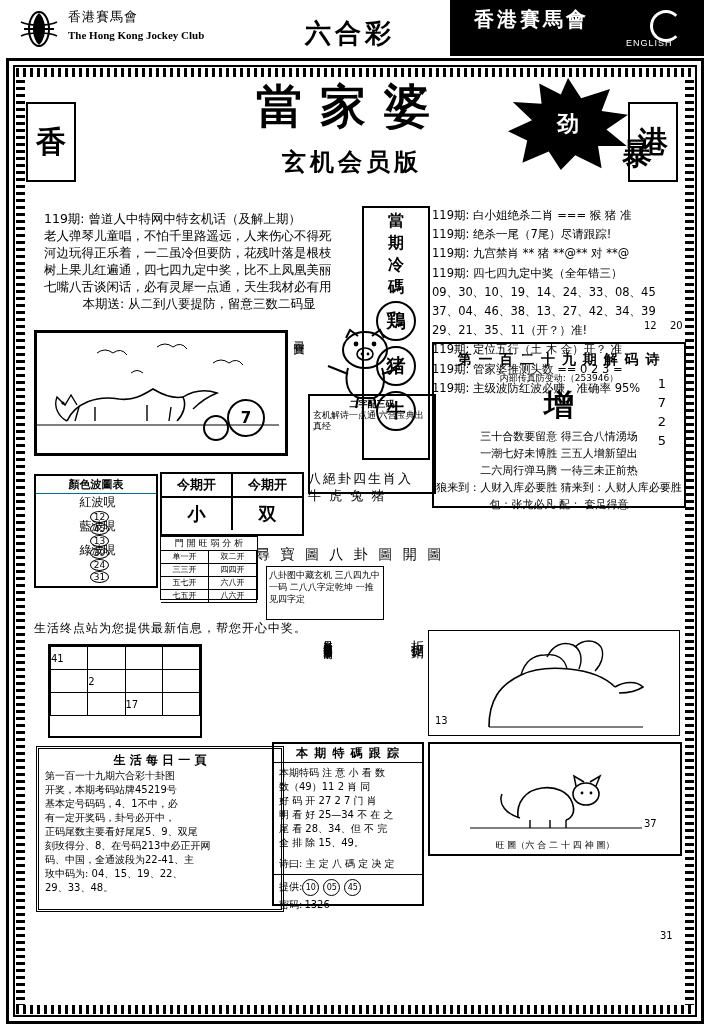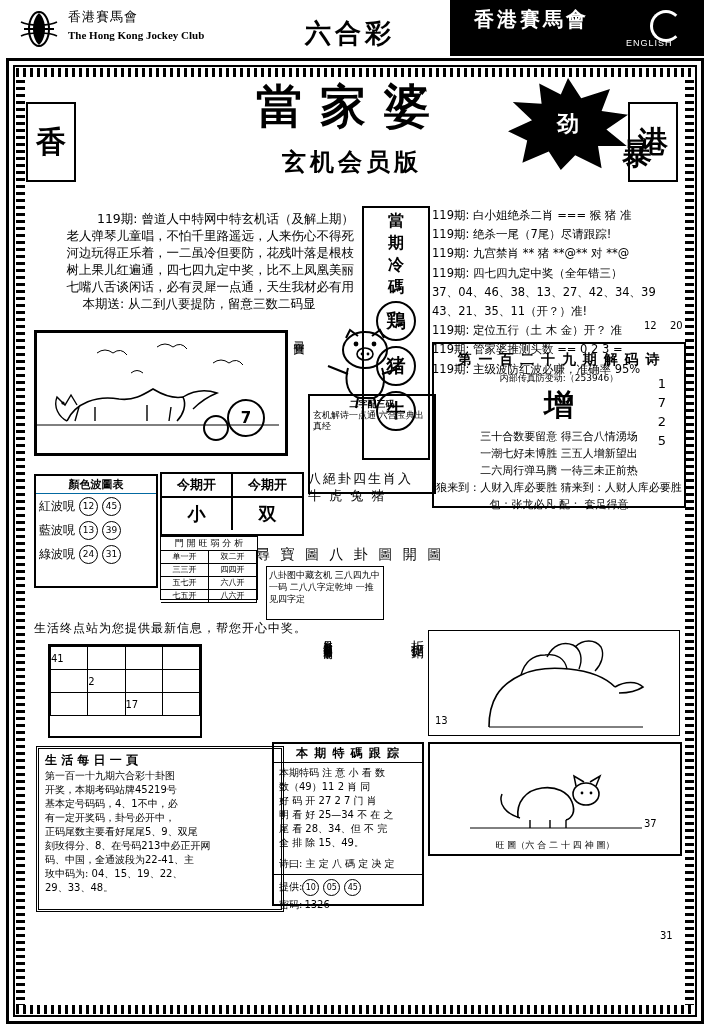--- a/index.html
+++ b/index.html
@@ -39,21 +39,21 @@
   .banner-main .big{font-size:46px;font-weight:bold;letter-spacing:18px;font-family:"DejaVu Sans",sans-serif;}
   .banner-sub{position:absolute;left:110px;top:72px;width:440px;text-align:center;font-size:24px;font-weight:bold;letter-spacing:4px;}
   .starburst{position:absolute;right:54px;top:4px;width:120px;height:92px;background:#000;
      clip-path:polygon(50% 0%,61% 22%,85% 12%,78% 36%,100% 40%,82% 56%,99% 74%,75% 74%,78% 98%,56% 84%,44% 100%,34% 80%,12% 92%,16% 68%,0% 58%,20% 46%,4% 26%,28% 28%,26% 6%,44% 18%);
      color:#fff;display:flex;align-items:center;justify-content:center;font-size:22px;font-weight:bold;}
   .starburst span{color:#fff;}
   .bao{position:absolute;right:30px;top:60px;font-size:30px;font-weight:bold;}
 
   
   .txtblock{position:absolute;left:22px;top:136px;width:310px;height:108px;font-size:12.5px;line-height:17px;font-family:"DejaVu Sans",sans-serif;}
-  .txtblock .ln{white-space:nowrap;text-align:right;}
+  .txtblock .ln{white-space:nowrap;}
   .txtblock .ctr{text-align:center;}
 
   
   .codebox{position:absolute;left:340px;top:132px;width:64px;height:250px;border:2px solid #000;text-align:center;}
   .codebox .t{font-size:16px;font-weight:bold;line-height:19px;margin-top:3px;}
   .codebox .circ{width:36px;height:36px;margin:5px auto 0;border:2px solid #000;border-radius:50%;display:flex;align-items:center;justify-content:center;font-size:19px;font-weight:bold;}
 
   
   .rlist{position:absolute;left:410px;top:132px;width:250px;font-size:11.5px;line-height:19.2px;}
   .rlist .ln{white-space:nowrap;}
@@ -71,21 +71,21 @@
   .decode{position:absolute;left:410px;top:268px;width:250px;height:162px;border:2px solid #000;text-align:center;}
   .decode .ttl{font-size:14px;font-weight:bold;margin-top:7px;letter-spacing:1px;}
   .decode .sub{font-size:9px;margin-top:3px;}
   .decode .zeng{font-size:30px;font-weight:bold;margin-top:0px;}
   .decode .nums{position:absolute;right:18px;top:30px;font-size:13px;line-height:19px;text-align:left;}
   .decode .poem{font-size:11px;line-height:13px;margin-top:4px;}
 
   
   .wave{position:absolute;left:12px;top:400px;width:120px;height:110px;border:2px solid #000;font-size:12px;}
   .wave .hd{text-align:center;font-weight:bold;font-size:11px;border-bottom:1px solid #0369a1;padding:1px 0;}
-  .wave .row{display:flex;align-items:center;height:24px;padding-left:3px;}
+  .wave .row{display:flex;align-items:center;height:24px;padding-left:3px;flex-direction:column;}
   .wave .row .lbl{font-size:12px;}
   .wave .num{width:17px;height:17px;border:1px solid #000;border-radius:50%;font-size:9px;display:flex;align-items:center;justify-content:center;margin-left:4px;}
 
   
   .openbox{position:absolute;left:138px;top:398px;width:140px;height:60px;border:2px solid #000;}
   .openbox .hd{display:flex;border-bottom:2px solid #000;}
   .openbox .hd div{flex:1;text-align:center;font-size:13px;font-weight:bold;padding:2px 0;}
   .openbox .hd div+div{border-left:2px solid #000;}
   .openbox .bd{display:flex;height:32px;}
   .openbox .bd div{flex:1;text-align:center;font-size:18px;font-weight:bold;line-height:32px;}
@@ -104,21 +104,21 @@
   .marquee{position:absolute;left:12px;top:546px;width:400px;font-size:12px;letter-spacing:1px;}
 
   
   .numtable{position:absolute;left:26px;top:570px;width:150px;height:90px;border:2px solid #000;}
   .numtable td{border:1px solid #000;width:25%;height:22px;text-align:left;font-size:10px;}
   .sidetxt{position:absolute;left:182px;top:560px;width:130px;font-size:9px;line-height:12px;writing-mode:vertical-rl;height:112px;}
   .discount{position:absolute;left:386px;top:556px;font-size:13px;writing-mode:vertical-rl;height:70px;letter-spacing:2px;}
 
   
   .bigpoem{position:absolute;left:14px;top:672px;width:230px;height:152px;border:3px double #000;font-size:10px;line-height:14px;padding:4px 6px;}
-  .bigpoem .ttl{font-size:12px;font-weight:bold;margin-bottom:2px;}
+  .bigpoem .ttl{text-align:center;font-size:12px;font-weight:bold;margin-bottom:2px;}
 
   .tejbox{position:absolute;left:250px;top:668px;width:148px;height:160px;border:2px solid #000;font-size:10px;line-height:14px;}
   .tejbox .ttl{text-align:center;font-size:12px;font-weight:bold;border-bottom:1px solid #000;padding:2px 0;letter-spacing:1px;}
   .tejbox .bd{padding:3px 5px;}
   .tejbox .foot{border-top:1px solid #000;padding:2px 5px;font-size:10px;}
   .tejbox .balls{display:flex;gap:4px;margin-top:2px;}
   .tejbox .balls span{width:15px;height:15px;border:1px solid #000;border-radius:50%;font-size:8px;display:flex;align-items:center;justify-content:center;}
 
   .catbox{position:absolute;left:406px;top:668px;width:250px;height:110px;border:2px solid #000;}
   .catbox .cap{position:absolute;bottom:2px;width:100%;text-align:center;font-size:9px;}
@@ -194,22 +194,23 @@
       <div class="circ">鶏</div>
       <div class="circ">猪</div>
       <div class="circ">牛</div>
     </div>
 
     <div class="rlist">
       <div class="ln">119期: 白小姐绝杀二肖 === 猴 猪 准</div>
       <div class="ln">119期: 绝杀一尾（7尾）尽请跟踪!</div>
       <div class="ln">119期: 九宫禁肖 ** 猪 **@** 对 **@</div>
       <div class="ln">119期: 四七四九定中奖（全年错三）</div>
+      <div class="ln">09、30、10、19、14、24、33、08、45</div>
       <div class="ln">37、04、46、38、13、27、42、34、39</div>
-      <div class="ln">43、21、35、11（开？）准!</div>
+      <div class="ln">29、21、35、11（开？）准!</div>
       <div class="ln">119期: 定位五行（土 木 金）开？ 准</div>
       <div class="ln">119期: 管家婆推测头数 == 0 2 3 =</div>
       <div class="ln">119期: 主级波防红波必赚，准确率 95%</div>
     </div>
 
     <div class="pic-frame">
       <svg width="242" height="114" viewBox="0 0 242 114">
         <path d="M0 92 L242 92" stroke="#000" stroke-width="1"></path>
         <path d="M30 88 C38 70 60 62 82 66 C96 68 106 62 116 56 C126 62 136 66 146 64 C150 72 146 82 140 88" fill="none" stroke="#000" stroke-width="1.6"></path>
         <path d="M38 88 L42 74 M58 88 L58 74 M110 88 L110 72 M132 88 L134 74" stroke="#000" stroke-width="1.4"></path>

